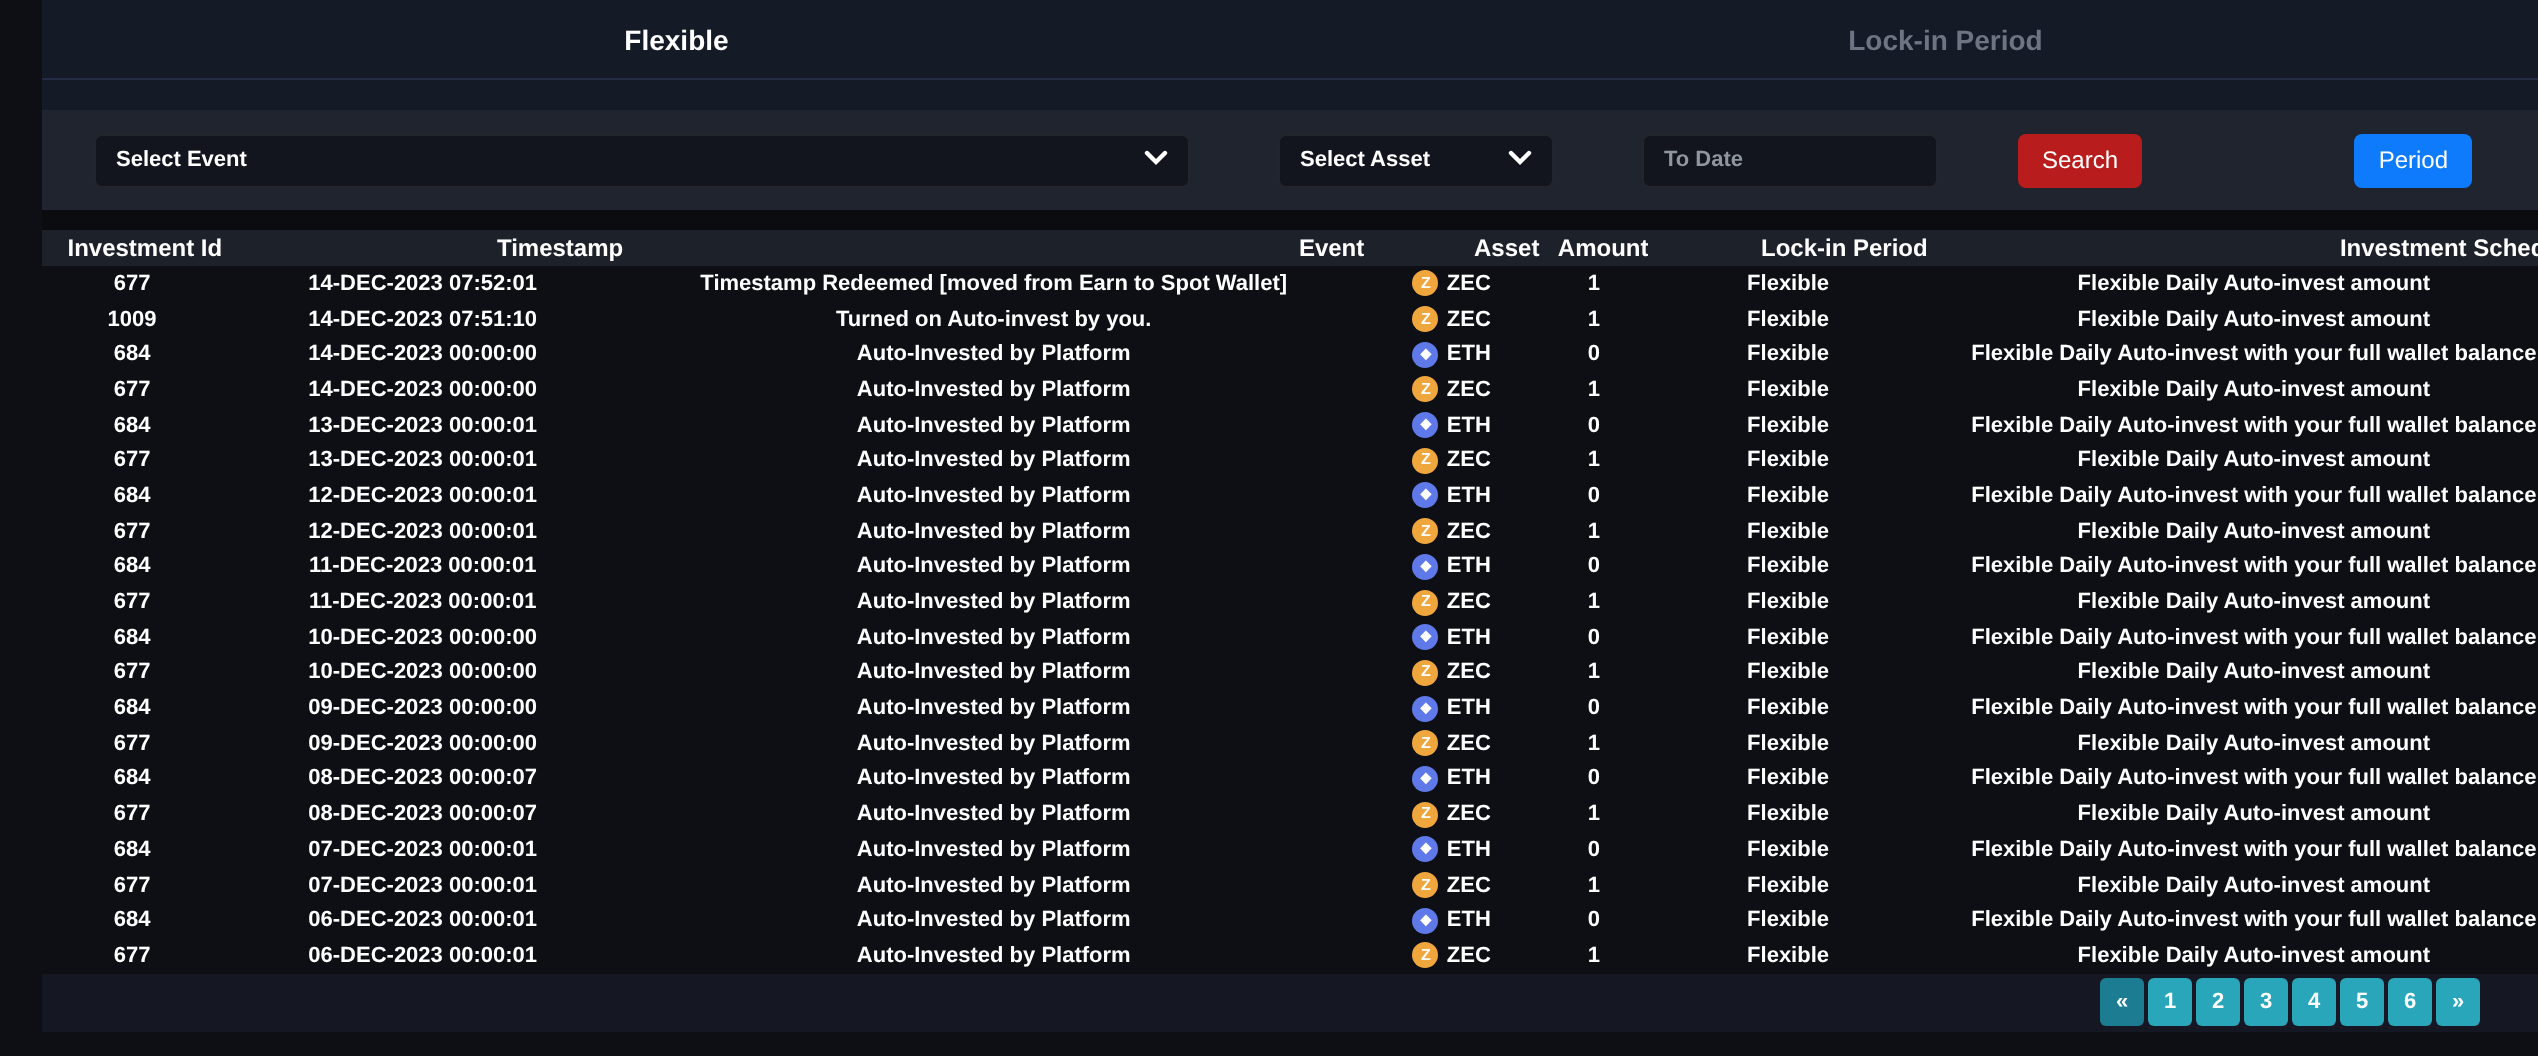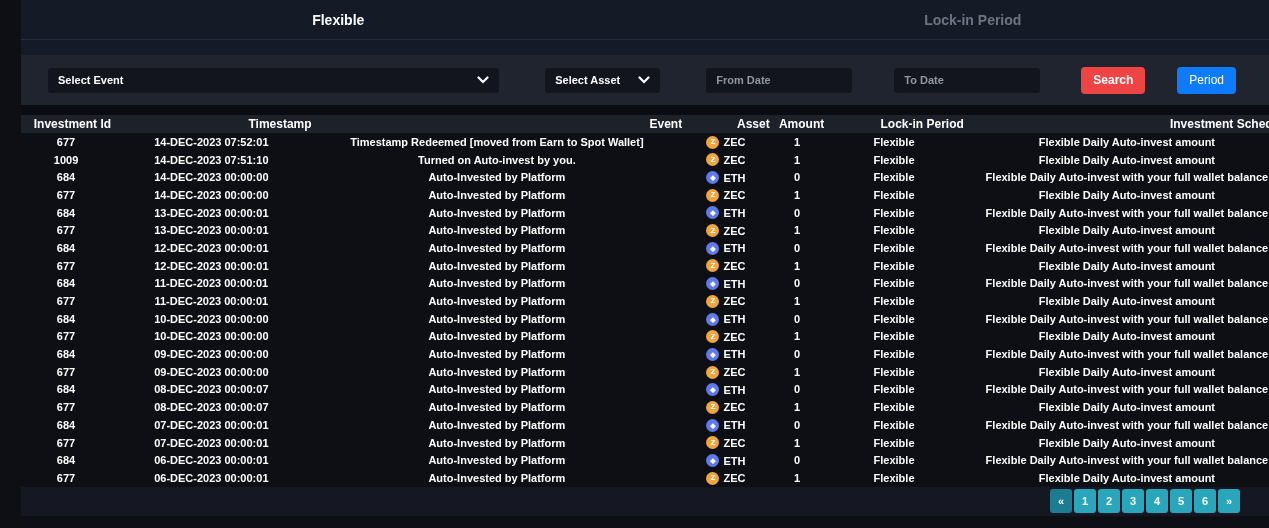--- a/index.html
+++ b/index.html
@@ -39,21 +39,21 @@
   .select-asset { width: 138px; margin-right: 12px; }
   .date-input { width: 148px; padding: 0 10px; outline: none; }
   .date-input::placeholder { color: #8f96a0; font-weight: 700; }
   .from-date { margin-right: 8px; }
   .to-date { margin-right: 8px; }
   .btn {
     height: 27px; border: none; border-radius: 4px; color: #fff;
     font-size: 12px; font-weight: 500; cursor: pointer; padding: 0 12px;
     font-family: "Liberation Sans", sans-serif;
   }
-  .btn-search { background: #ef4444; font-weight: bold; }
+  .btn-search { background: #b91c1c; }
   .btn-export { background: #0d7bfb; margin-left: auto; margin-right: 28px; }
 
   .gapband { height: 10px; flex: 0 0 10px; background: #0a0c10; }
 
   
   table { width: 100%; border-collapse: collapse; table-layout: fixed; }
   thead th {
     height: 18px; background: #1d2129; color: #fff;
     font-size: 12px; font-weight: 700; text-align: right;
     white-space: nowrap; overflow: hidden;
@@ -110,21 +110,20 @@
       </span>
     </div>
     <div class="control select select-asset">
       <span>Select Asset</span>
       <span>
         <svg width="12" height="8" viewBox="0 0 12 8">
             <path d="M1.5 1.5 L6 6 L10.5 1.5" stroke="#ffffff" stroke-width="2.2" fill="none" stroke-linecap="round"></path>
           </svg>
       </span>
     </div>
-    <input class="control date-input from-date" placeholder="From Date" style="">
     <input class="control date-input to-date" placeholder="To Date" style="">
     <button class="btn btn-search">Search</button>
     <button class="btn btn-export">Period</button>
   </div>
 
   <div class="gapband"></div>
 
   <table>
     <thead>
       <tr id="thead-row">

